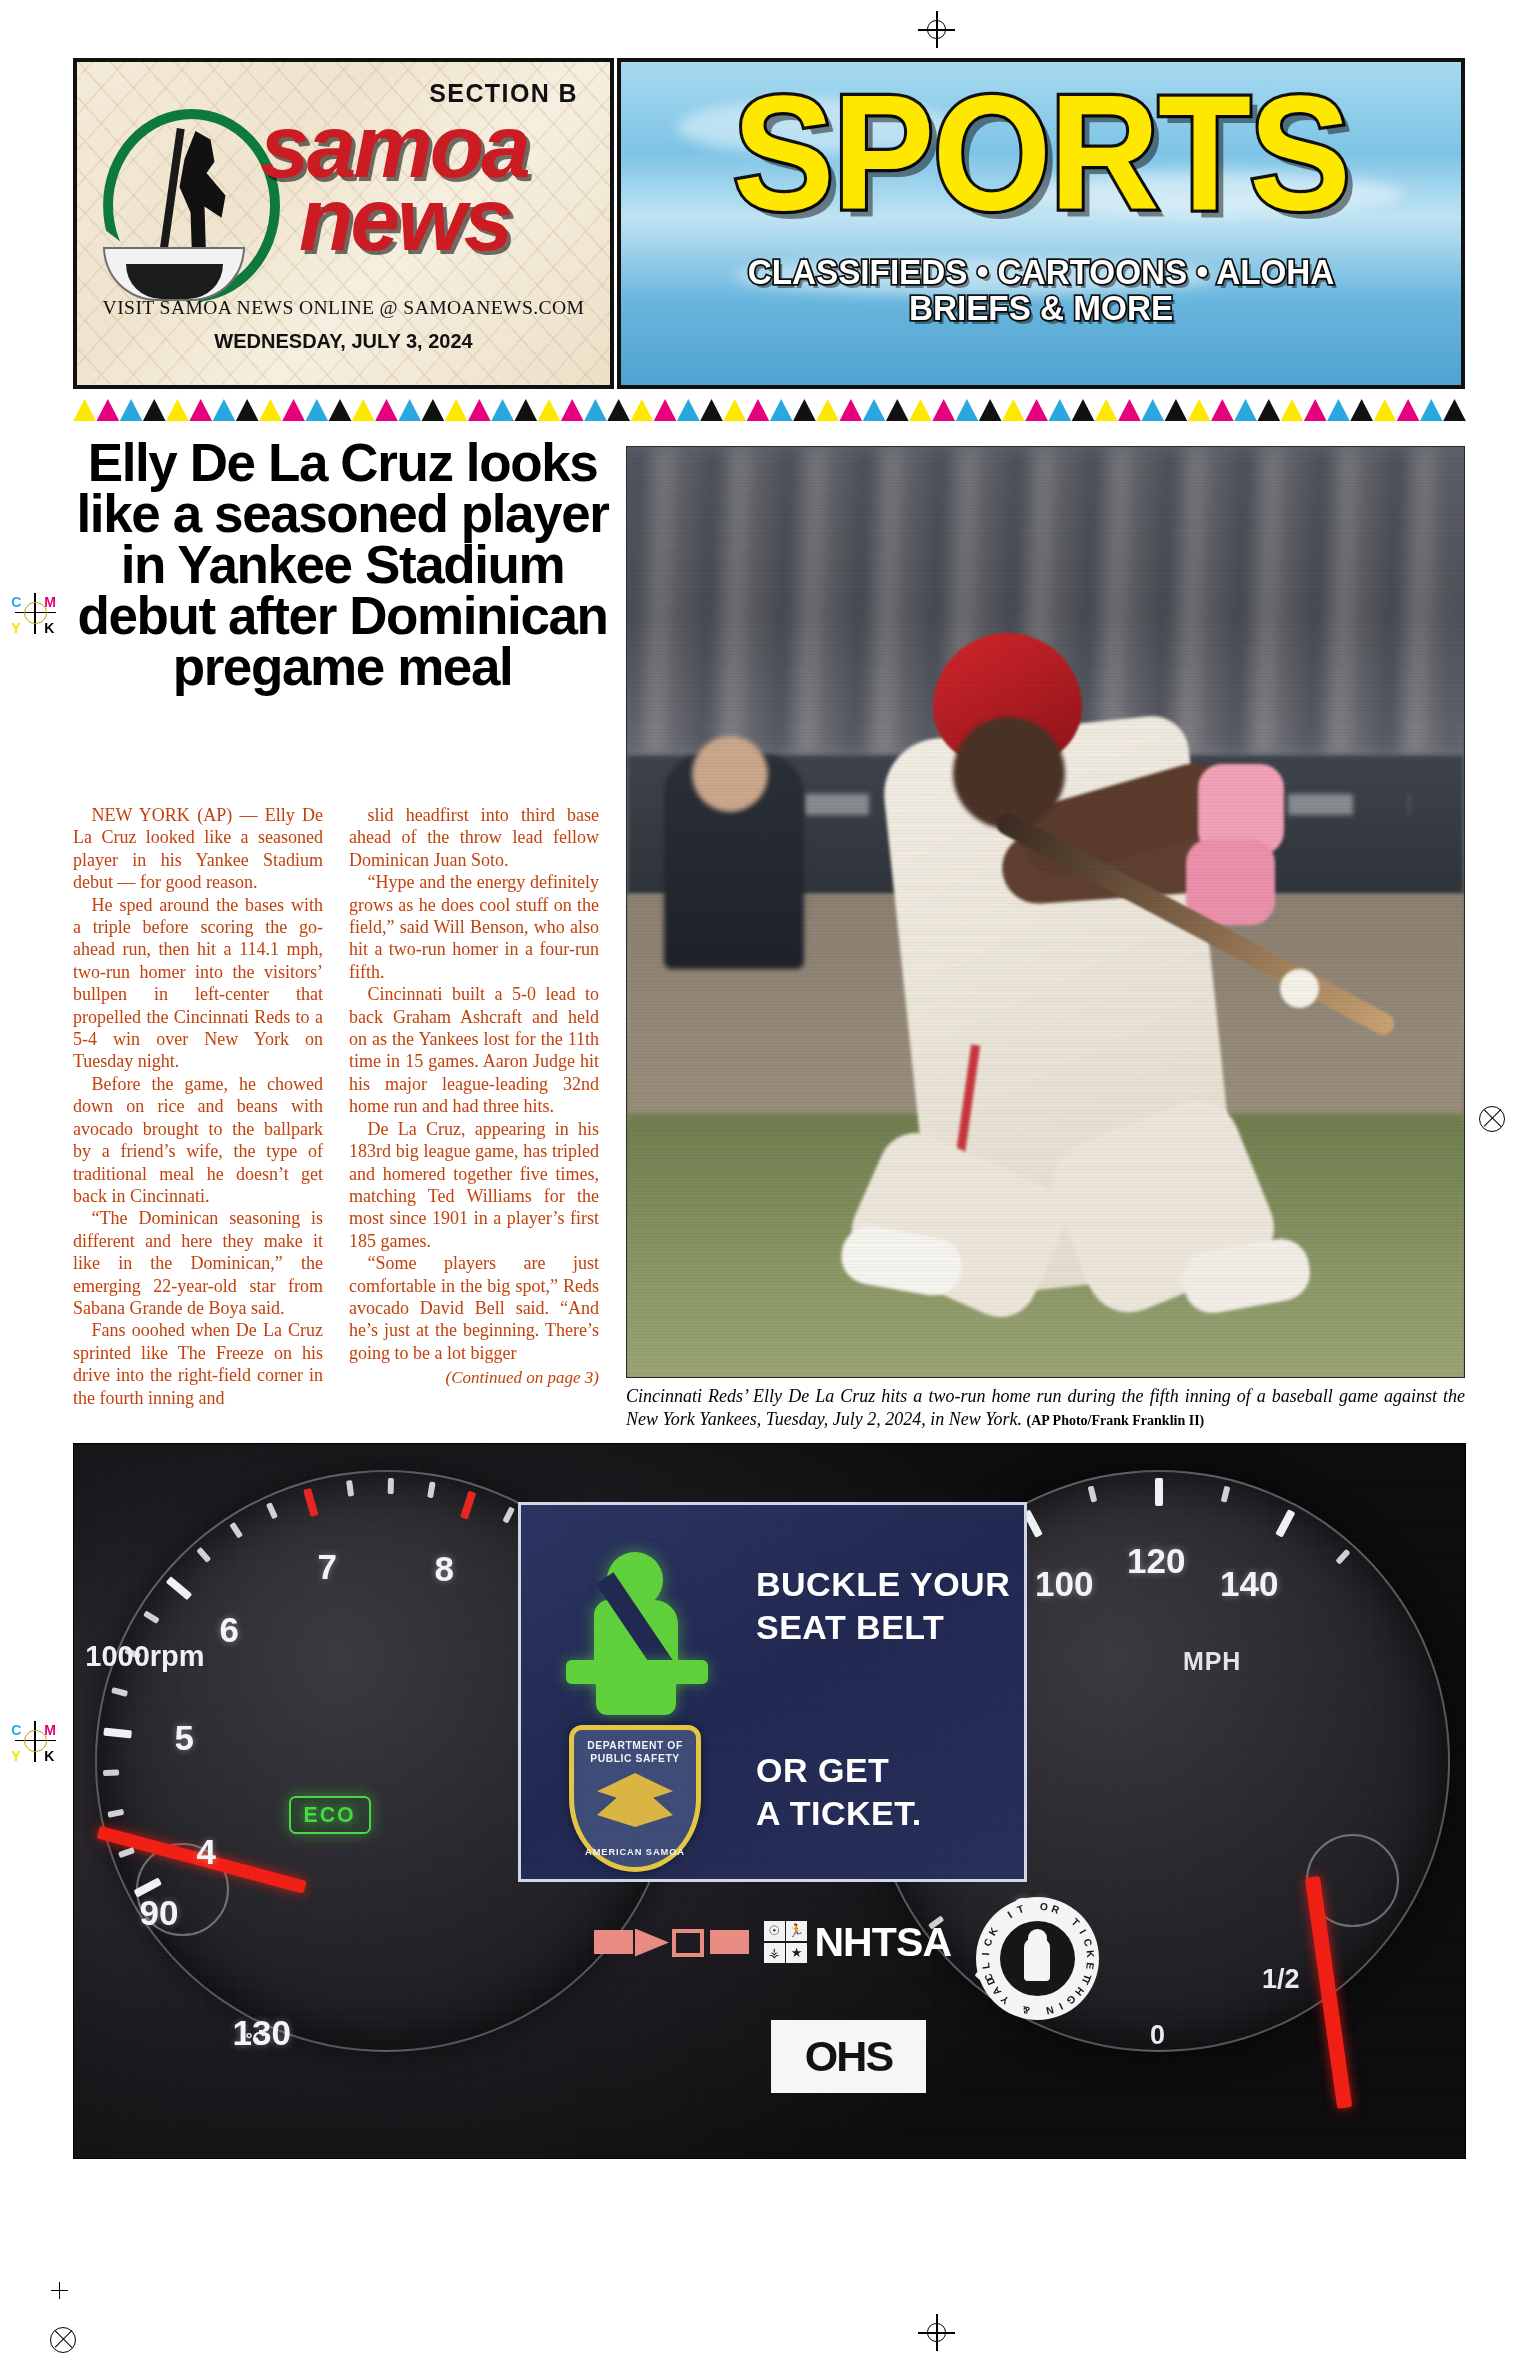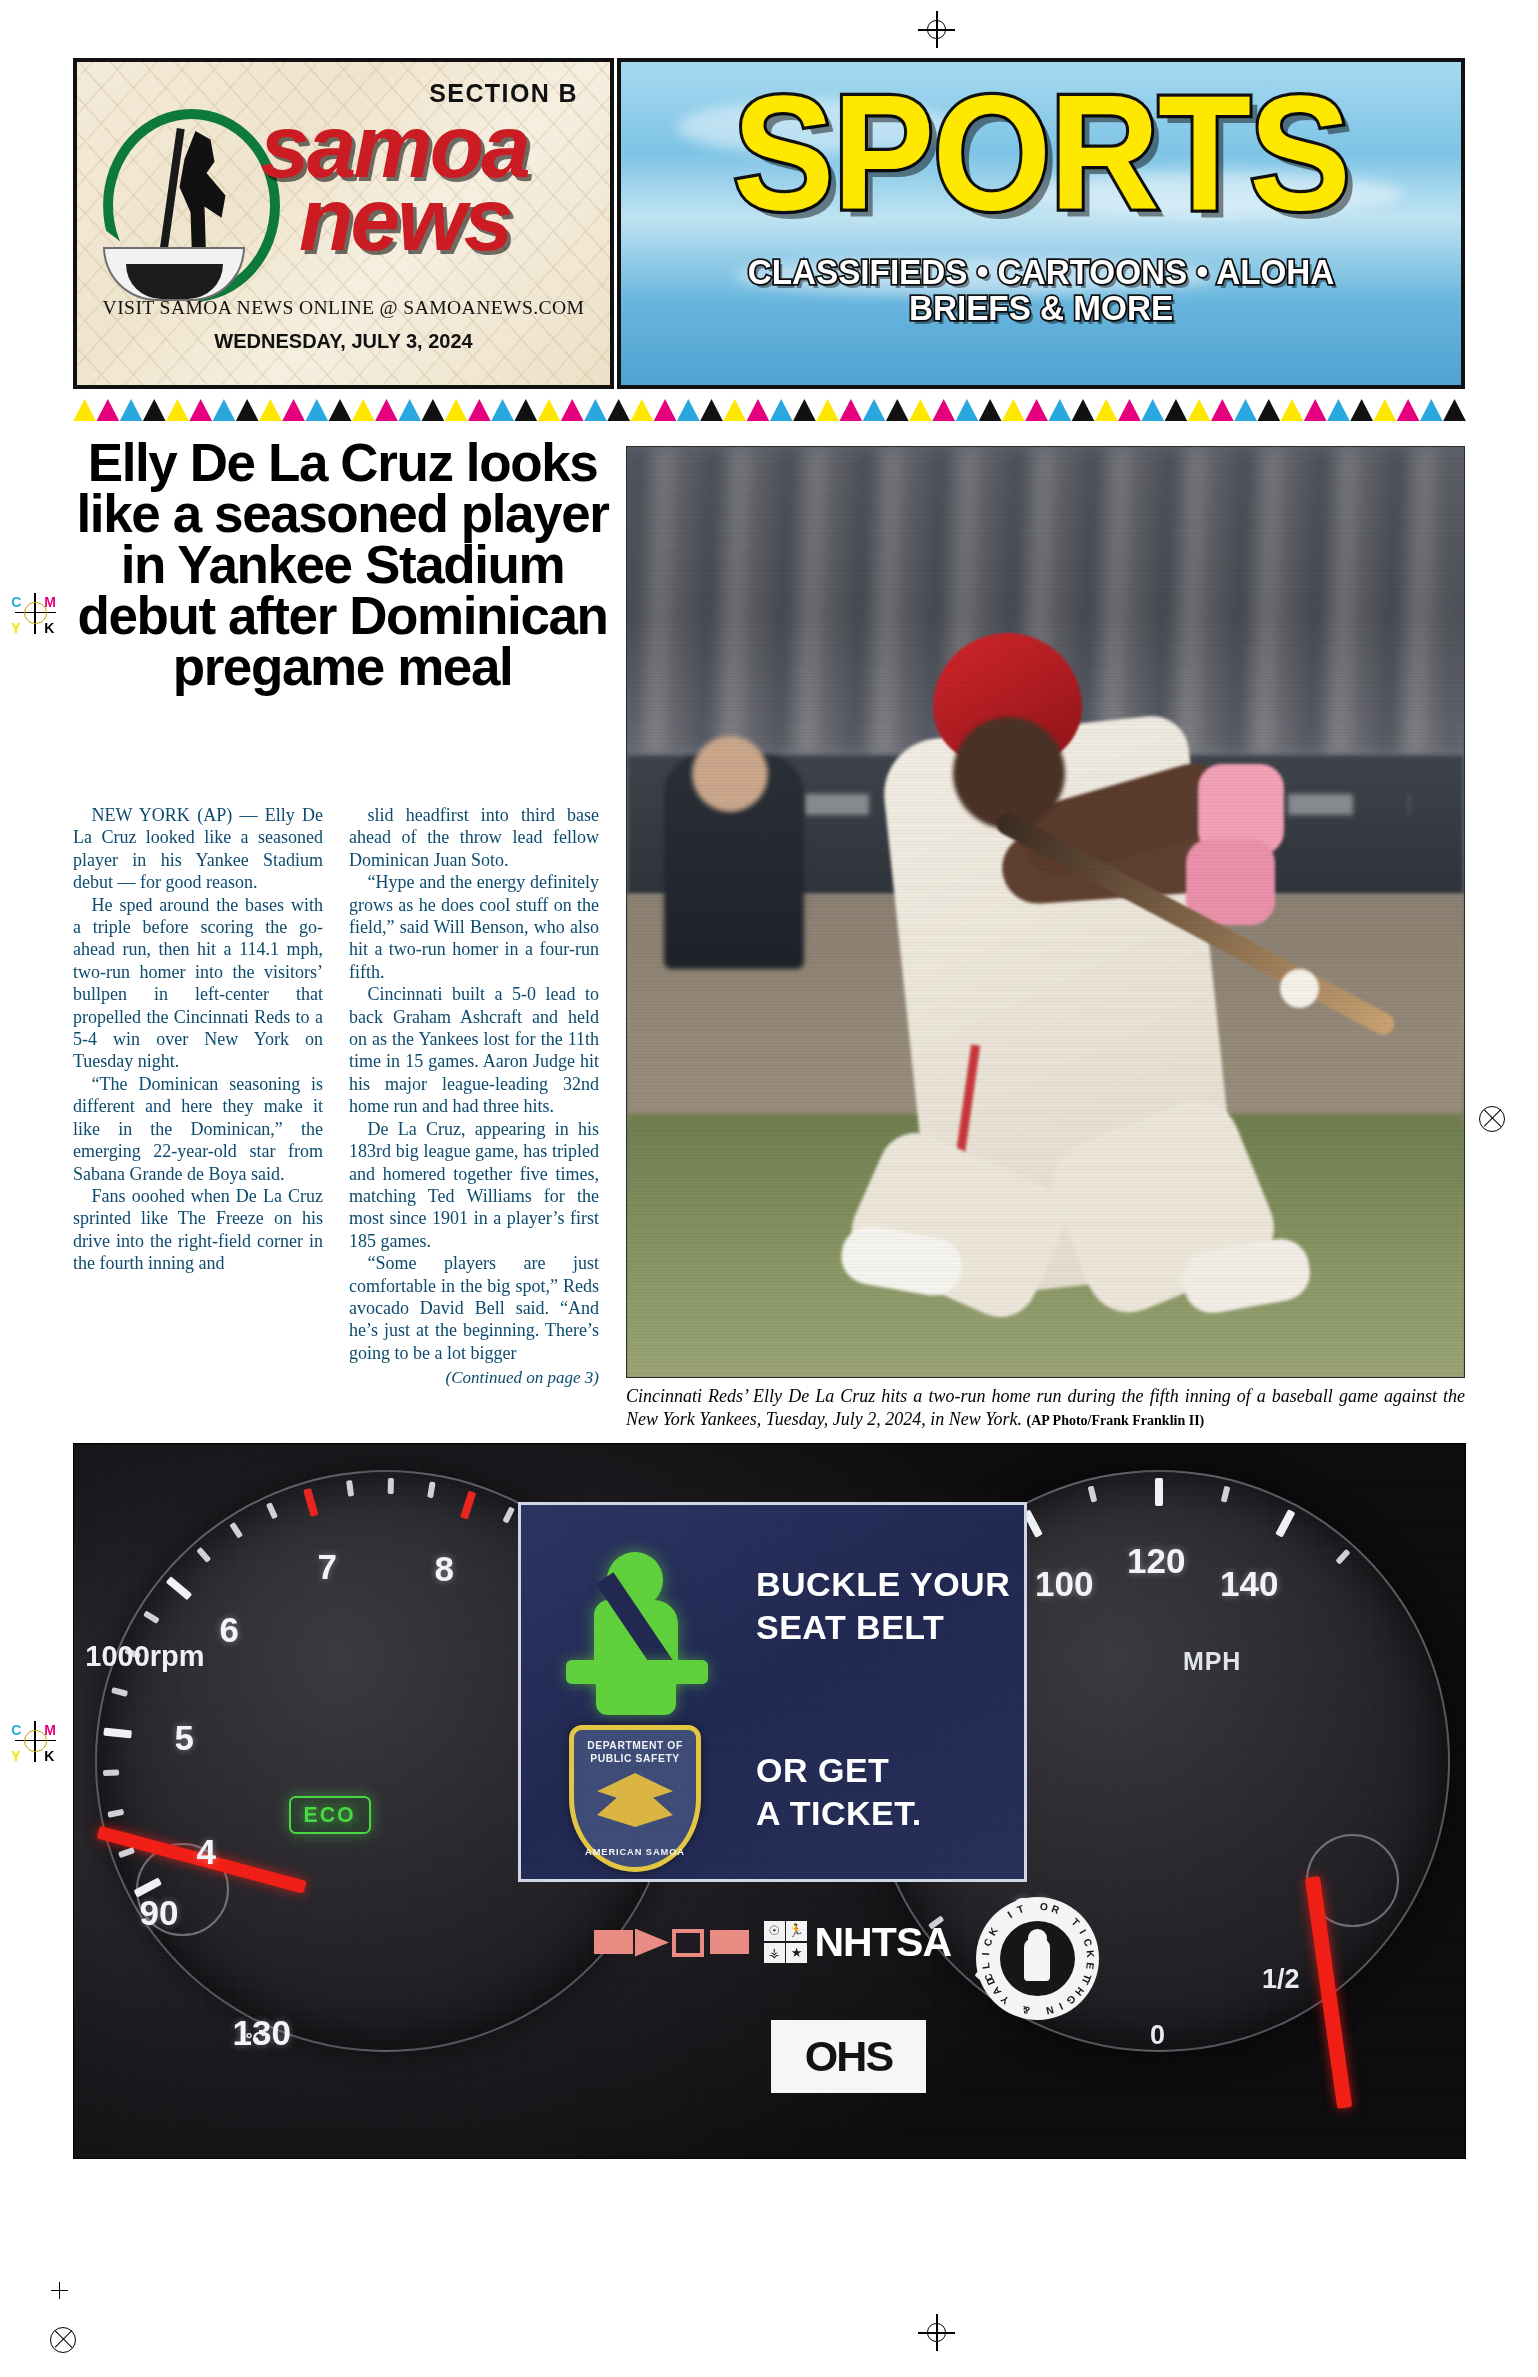--- a/index.html
+++ b/index.html
@@ -150,21 +150,21 @@
   .ph-noise{position:absolute;inset:0;opacity:.1;
      background-image:repeating-linear-gradient(0deg,rgba(0,0,0,.4) 0 0.9px,transparent 0.9px 2.8px);}
 
   #caption{position:absolute;left:626px;top:1385px;width:839px;
      font-family:"Liberation Serif",serif;font-style:italic;font-size:18px;
      line-height:1.3;text-align:justify;color:#000;}
   #caption .credit{font-style:normal;font-weight:bold;font-size:14px;white-space:nowrap;}
 
   .col{position:absolute;top:804px;width:250px;
      font-family:"Liberation Serif",serif;font-size:18px;line-height:1.245;
-     text-align:justify;color:#0c4a6e;}
+     text-align:justify;color:#c2410c;}
   #col1{left:73px;}
   #col2{left:349px;}
   .col p{margin:0;text-indent:18.6px;}
   .contd{display:block;text-align:right;font-style:italic;font-size:17px;margin-top:2.8px;text-indent:0;}
 
   
   #ad{position:absolute;left:73px;top:1443px;width:1393px;height:716px;
      background:#0c0a0c;overflow:hidden;border:0.9px solid #000;box-sizing:border-box;}
   .ad-bg{position:absolute;inset:0;
      background:radial-gradient(ellipse 60% 70% at 18% 46%, #36343a 0%, #1b191d 55%, #0b0a0c 100%),
@@ -432,20 +432,21 @@
 </div>
 
 <div id="caption">
   <span>Cincinnati Reds’ Elly De La Cruz hits a two-run home run during the fifth inning of a baseball game against the New York Yankees, Tuesday, July 2, 2024, in New York.</span>
   <span class="credit">(AP Photo/Frank Franklin II)</span>
 </div>
 
 <div class="col" id="col1">
   <p>NEW YORK (AP) — Elly De La Cruz looked like a seasoned player in his Yankee Stadium debut — for good reason.</p>
   <p>He sped around the bases with a triple before scoring the go-ahead run, then hit a 114.1 mph, two-run homer into the visitors’ bullpen in left-center that propelled the Cincinnati Reds to a 5-4 win over New York on Tuesday night.</p>
+  <p>Before the game, he chowed down on rice and beans with avocado brought to the ballpark by a friend’s wife, the type of traditional meal he doesn’t get back in Cincinnati.</p>
   <p>“The Dominican seasoning is different and here they make it like in the Dominican,” the emerging 22-year-old star from Sabana Grande de Boya said.</p>
   <p>Fans ooohed when De La Cruz sprinted like The Freeze on his drive into the right-field corner in the fourth inning and</p>
 </div>
 
 <div class="col" id="col2">
   <p>slid headfirst into third base ahead of the throw lead fellow Dominican Juan Soto.</p>
   <p>“Hype and the energy definitely grows as he does cool stuff on the field,” said Will Benson, who also hit a two-run homer in a four-run fifth.</p>
   <p>Cincinnati built a 5-0 lead to back Graham Ashcraft and held on as the Yankees lost for the 11th time in 15 games. Aaron Judge hit his major league-leading 32nd home run and had three hits.</p>
   <p>De La Cruz, appearing in his 183rd big league game, has tripled and homered together five times, matching Ted Williams for the most since 1901 in a player’s first 185 games.</p>
   <p>“Some players are just comfortable in the big spot,” Reds avocado David Bell said. “And he’s just at the beginning. There’s going to be a lot bigger</p>

